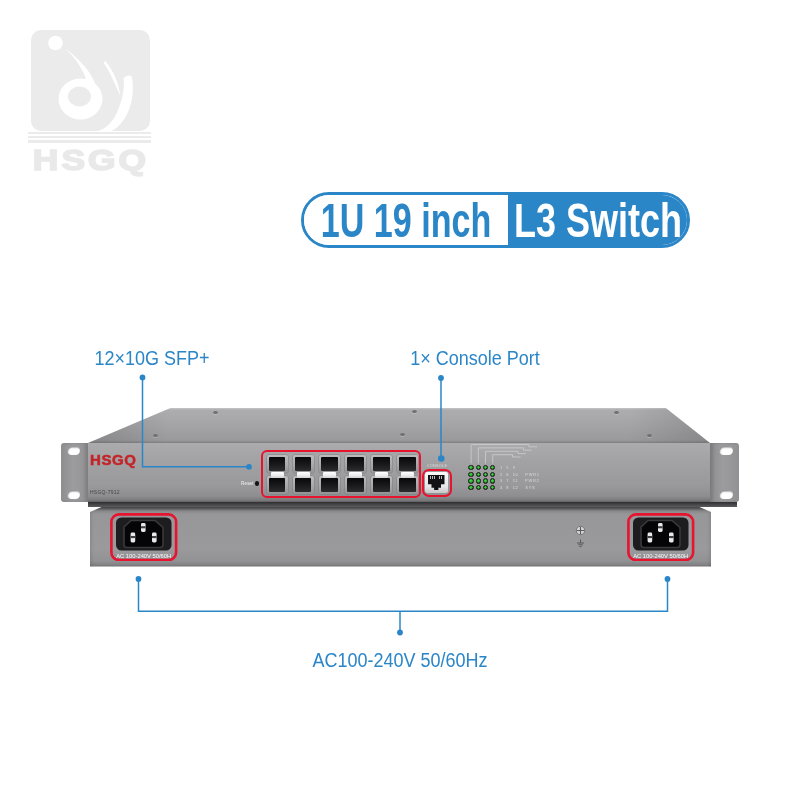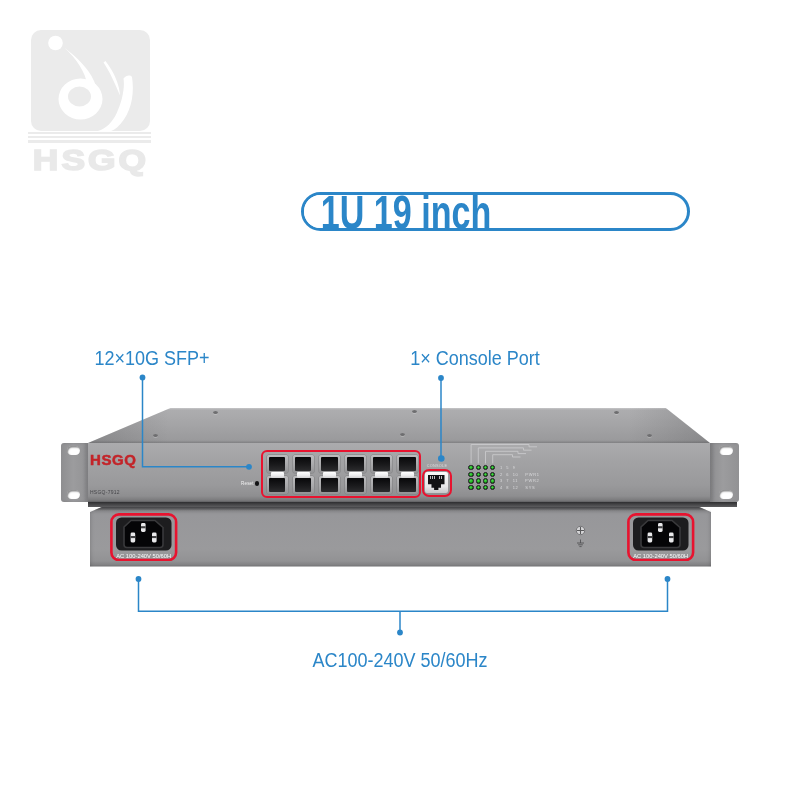--- a/index.html
+++ b/index.html
@@ -7,21 +7,21 @@
           font-family:"Liberation Sans",sans-serif;}
   .abs{position:absolute;}
 
   
   .wm-square{left:31px;top:30px;width:119px;height:101px;border-radius:10px;background:#ebebeb;overflow:hidden;}
   .wm-line{left:28px;width:123px;background:#ebebeb;}
   .wm-text{left:26px;top:144px;width:130px;text-align:center;font-weight:bold;font-size:29px;
            color:#e9e9e9;letter-spacing:2.5px;transform:scaleX(1.22);transform-origin:center;-webkit-text-stroke:1.6px #e9e9e9;}
 
   
-  .badge{left:301px;top:192px;width:389px;height:39px;border:3px solid #2b86c8;border-radius:28px;
+  .badge{left:301px;top:192px;width:389px;height:56px;border:3px solid #2b86c8;border-radius:28px;
          box-sizing:border-box;display:flex;overflow:hidden;background:#fff;}
   .badge-left{position:relative;width:204px;height:100%;background:#ffffff;}
   .badge-right{position:relative;flex:1;height:100%;background:#2b86c8;}
   .badge-left span{position:absolute;left:50%;top:50%;font-size:48px;font-weight:bold;color:#2b86c8;transform:translate(-50%,-50%) scaleX(0.71);white-space:nowrap;}
   .badge-right span{position:absolute;left:50%;top:50%;font-size:48px;font-weight:bold;color:#ffffff;transform:translate(-50%,-50%) scaleX(0.75);white-space:nowrap;}
 
   
   .lbl{color:#2b86c8;font-size:20px;white-space:nowrap;transform:translateX(-50%) scaleX(0.9);transform-origin:center;}
   .lbl-sfp{left:152px;top:347px;}
   .lbl-console{left:475px;top:347px;}
@@ -102,20 +102,23 @@
   </div>
   <div class="abs wm-line" style="top:131.5px;height:2px;"></div>
   <div class="abs wm-line" style="top:135.8px;height:2.4px;"></div>
   <div class="abs wm-line" style="top:140.4px;height:2.4px;"></div>
   <div class="abs wm-text">HSGQ</div>
 
   <div class="abs badge">
     <div class="badge-left">
       <span>1U 19 inch</span>
     </div>
+    <div class="badge-right">
+      <span>L3 Switch</span>
+    </div>
   </div>
 
   <div class="abs lbl lbl-sfp">12×10G SFP+</div>
   <div class="abs lbl lbl-console">1× Console Port</div>
   <div class="abs lbl lbl-power">AC100-240V 50/60Hz</div>
 
   <div class="abs topface"></div>
   <div class="abs topface-shade"></div>
   <div class="abs screw" style="left:213px;top:411px;"></div>
   <div class="abs screw" style="left:412px;top:409.5px;"></div>

